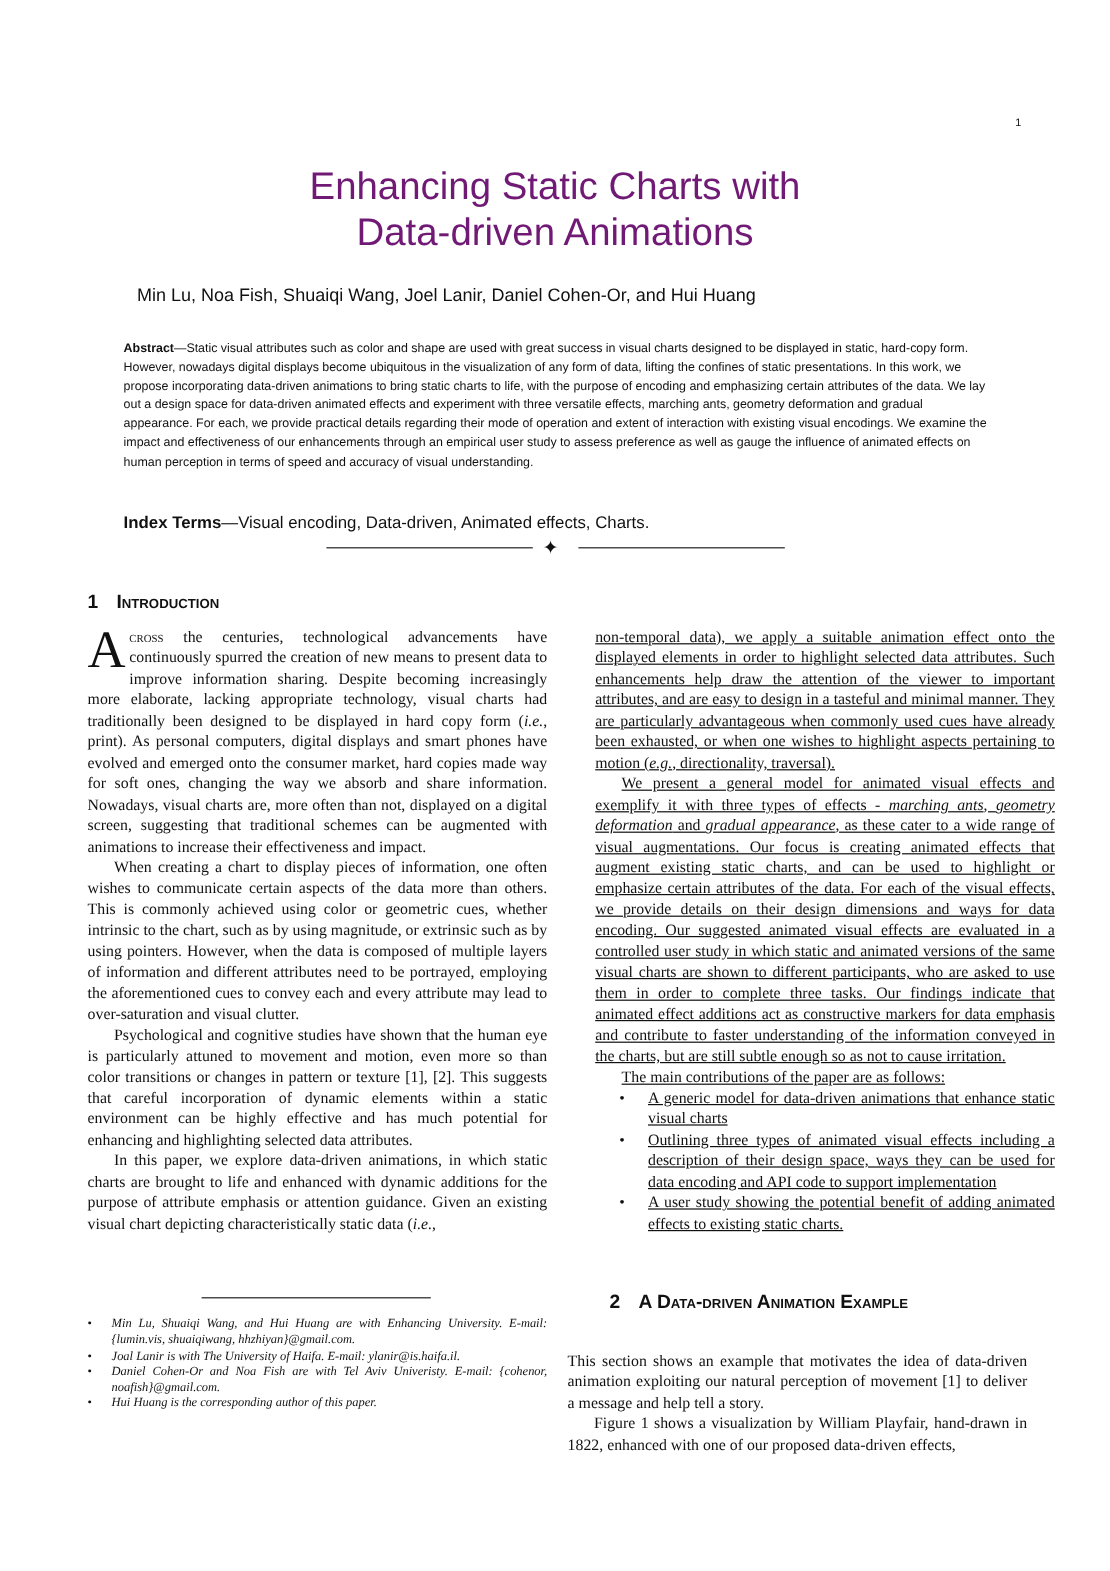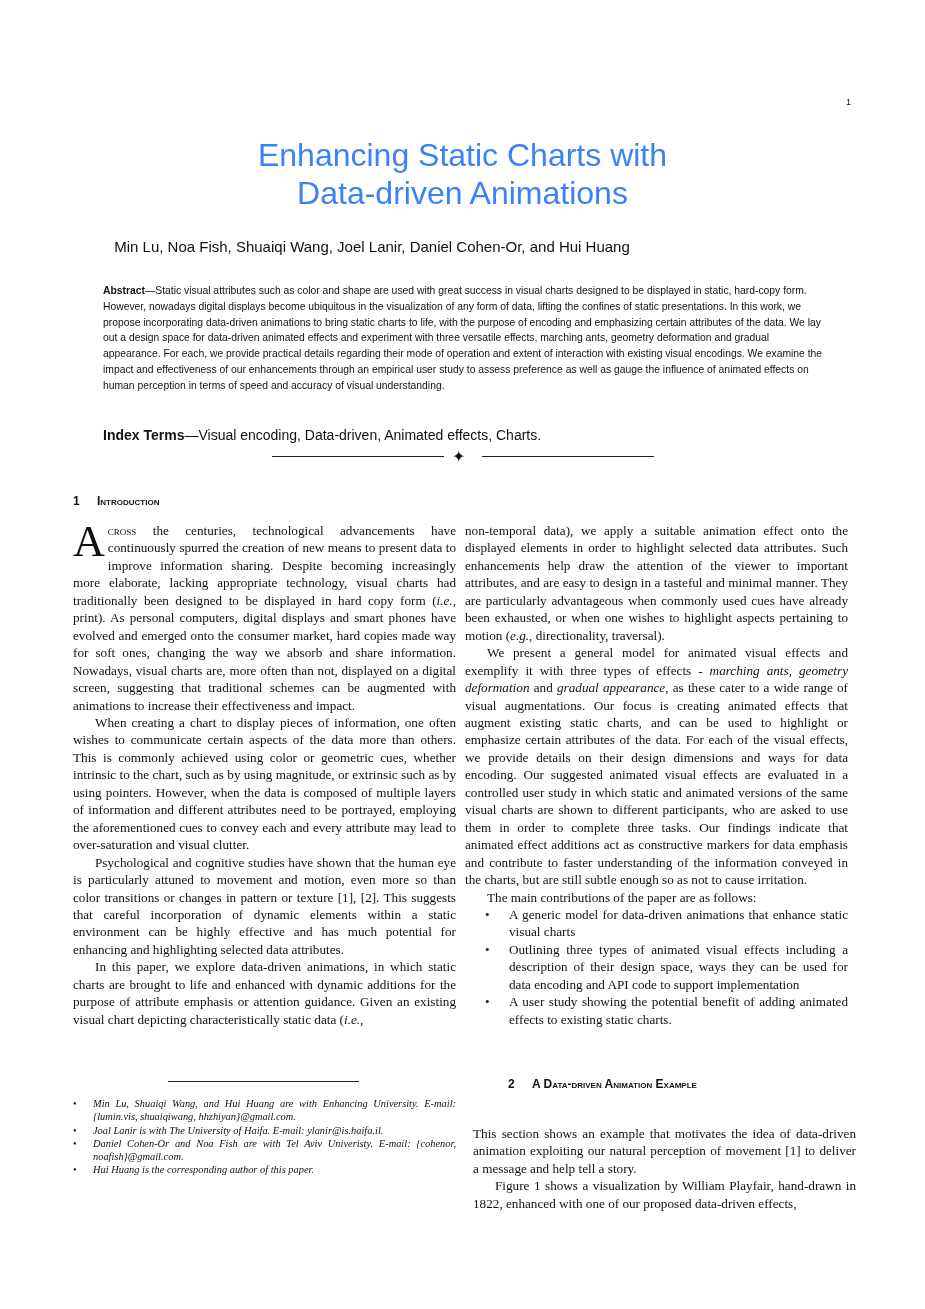--- a/index.html
+++ b/index.html
@@ -1,37 +1,37 @@
 <!DOCTYPE html>
 <html><head>
 <meta charset="utf-8">
 <style>
   html, body { margin: 0; padding: 0; background: #ffffff; }
   body { width: 925px; height: 1309px; position: relative; overflow: hidden; color: #111; }
   .page-number { position: absolute; left: 846px; top: 97px; font-family: "Liberation Sans", sans-serif; font-size: 9px; }
   .title { position: absolute; left: 0; width: 925px; top: 136px; text-align: center;
-    font-family: "Liberation Sans", sans-serif; font-size: 32px; line-height: 38px; font-weight: normal; color: #3b82f6; }
+    font-family: "Liberation Sans", sans-serif; font-size: 32px; line-height: 38px; font-weight: normal; color: #701a75; }
   .authors { position: absolute; left: 0; width: 744px; top: 238px; text-align: center;
     font-family: "Liberation Sans", sans-serif; font-size: 15px; }
   .abstract { position: absolute; left: 103px; width: 722px; top: 283px;
     font-family: "Liberation Sans", sans-serif; font-size: 10.35px; line-height: 15.8px; }
   .abstract b, .index-terms b { font-weight: bold; }
   .index-terms { position: absolute; left: 103px; top: 427px; font-family: "Liberation Sans", sans-serif; font-size: 14px; }
   .divider { position: absolute; top: 448px; left: 272px; width: 382px; height: 18px; }
   .divider .line { position: absolute; top: 8px; height: 1px; background: #222; width: 172px; }
   .divider .l { left: 0; } .divider .r { right: 0; }
   .divider .star { position: absolute; left: 180px; top: -1px; font-size: 16px; font-family: "DejaVu Sans", sans-serif; }
-  .sec-head { position: absolute; font-family: "Liberation Sans", sans-serif; font-weight: bold; font-size: 12px; }
+  .sec-head { position: absolute; font-family: "Liberation Sans", sans-serif; font-weight: bold; font-size: 16px; }
   .sec-head .num { display: inline-block; width: 24px; }
   .sc { font-variant: small-caps; }
   .col { position: absolute; width: 383px; font-family: "Liberation Serif", serif; font-size: 13.2px; line-height: 17.45px; text-align: justify; }
   .col p { margin: 0; }
   .col p.ind { text-indent: 22px; }
   .col-left { left: 73px; top: 522px; }
-  .col-right { left: 465px; top: 522px; }
+  .col-right { left: 496px; top: 522px; text-decoration: underline; }
   .dropcap { float: left; font-size: 44px; line-height: 34px; margin: 3px 3px 0 0; font-family: "Liberation Serif", serif; }
   .capsmall { font-variant: small-caps; }
   ul.contrib { margin: 0; padding: 0 0 0 44px; list-style: none; }
   ul.contrib li { position: relative; }
   ul.contrib li .bullet { position: absolute; left: -24px; }
   .sec2 { position: absolute; left: 473px; top: 1077px; margin-left: 35px; }
   .col-right-2 { left: 473px; top: 1125px; }
   .fn-rule { position: absolute; left: 168px; top: 1081px; width: 191px; height: 1px; background: #222; }
   .footnotes { position: absolute; left: 73px; top: 1097px; width: 383px; font-family: "Liberation Serif", serif;
     font-style: italic; font-size: 10.4px; line-height: 13.3px; text-align: justify; }

